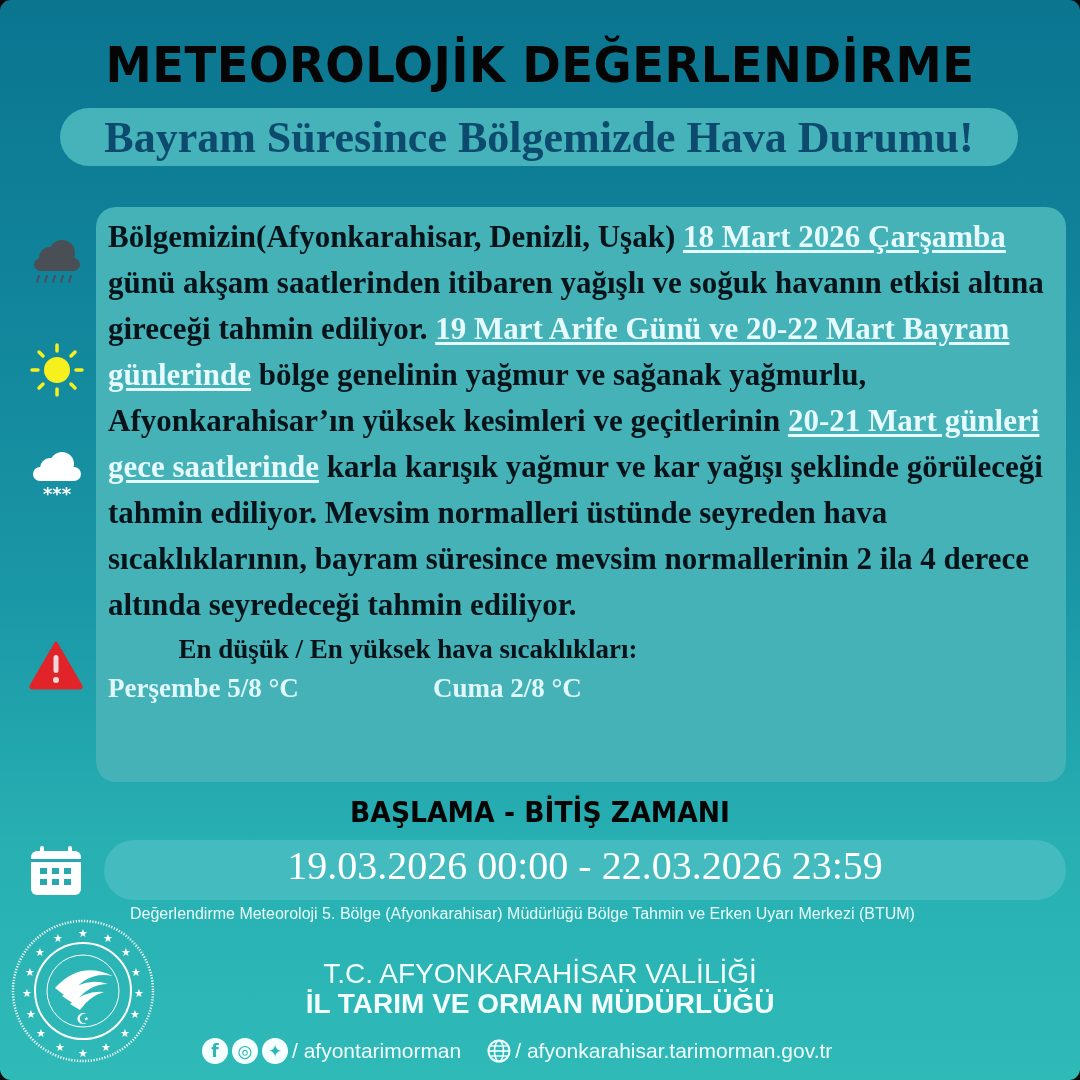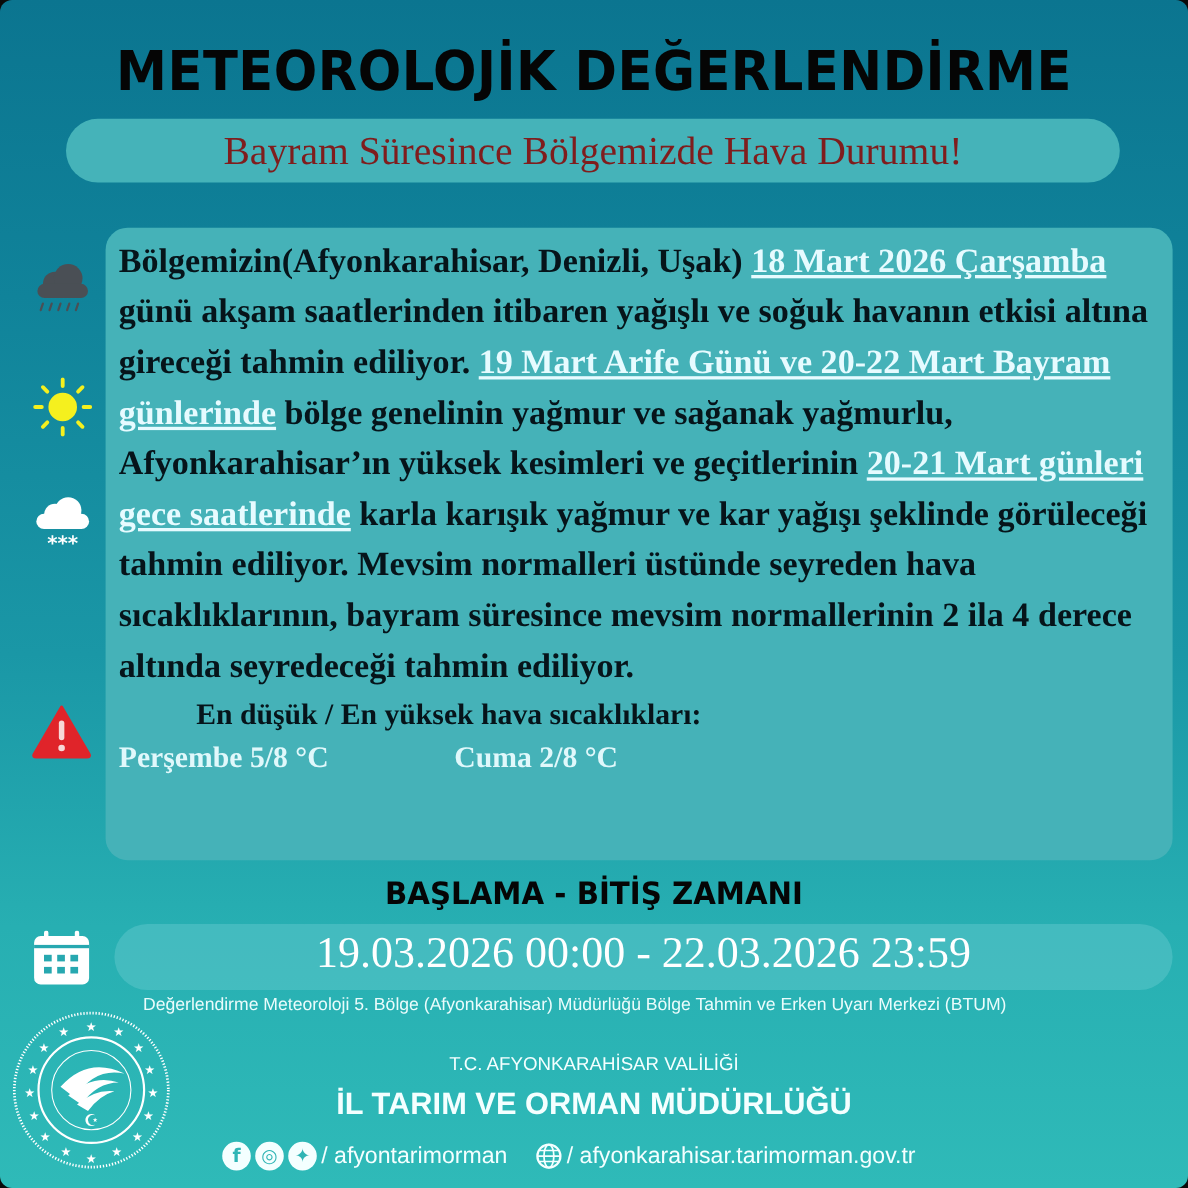--- a/index.html
+++ b/index.html
@@ -14,38 +14,38 @@
     position: absolute; left: 0; top: 36px; width: 1080px; text-align: center;
     font-family: "DejaVu Sans", sans-serif; font-weight: 900; font-size: 50px;
     color: #050505; letter-spacing: 0.5px; transform: scaleX(0.93);
   }
   .subtitle-pill {
     position: absolute; left: 60px; top: 108px; width: 958px; height: 58px;
     border-radius: 29px; background: #45b3b9;
     display: flex; align-items: center; justify-content: center;
   }
   .subtitle-pill span {
-    font-family: "Liberation Serif", serif; font-weight: normal; font-size: 36px; color: #7f1d1d;
+    font-family: "Liberation Serif", serif; font-weight: bold; font-size: 44px; color: #0c4a6e;
   }
   .content-box {
     position: absolute; left: 96px; top: 207px; width: 970px; height: 575px;
     border-radius: 20px; background: #45b2b8;
   }
   .para {
     position: absolute; left: 108px; top: 214px; width: 950px;
     font-family: "Liberation Serif", serif; font-weight: bold; font-size: 31px;
     line-height: 46px; color: #06141a;
   }
   .para .hl { color: #e6fbff; text-decoration: underline; text-underline-offset: 3px; }
   .temps {
     position: absolute; left: 108px; top: 630px; width: 600px;
     font-family: "Liberation Serif", serif; font-weight: bold; font-size: 27px; line-height: 39px;
   }
   .temps .head { color: #06141a; text-align: center; }
-  .temps .row { display: flex; color: #e0f8fb; }
+  .temps .row { display: flex; color: #e0f8fb; gap: 20px; }
   .temps .row .c1 { width: 305px; }
   .side-icon { position: absolute; }
   .window-title {
     position: absolute; left: 0; top: 796px; width: 1080px; text-align: center;
     font-family: "DejaVu Sans", sans-serif; font-weight: bold; font-size: 28px; color: #050505;
     transform: scaleX(0.95);
   }
   .time-pill {
     position: absolute; left: 104px; top: 840px; width: 962px; height: 60px;
     border-radius: 30px; background: rgba(120, 210, 214, 0.35);
@@ -53,21 +53,21 @@
   .time-range {
     position: absolute; left: 104px; top: 842px; width: 962px; text-align: center;
     font-family: "Liberation Serif", serif; font-weight: normal; font-size: 40px; color: #ffffff;
   }
   .source {
     position: absolute; left: 130px; top: 905px; width: 840px; text-align: left;
     font-family: "Liberation Sans", sans-serif; font-size: 16px; color: #eafcfc;
   }
   .org1 {
     position: absolute; left: 300px; top: 958px; width: 480px; text-align: center;
-    font-family: "Liberation Sans", sans-serif; font-size: 17px; color: #f4ffff;
+    font-family: "Liberation Sans", sans-serif; font-size: 28px; color: #f4ffff;
   }
   .org2 {
     position: absolute; left: 300px; top: 988px; width: 480px; text-align: center;
     font-family: "Liberation Sans", sans-serif; font-weight: bold; font-size: 28px; color: #f4ffff;
   }
   .social {
     position: absolute; left: 202px; top: 1036px; height: 30px; display: flex; align-items: center; gap: 4px;
     font-family: "Liberation Sans", sans-serif; font-size: 21px; color: #f4ffff;
   }
   .social .ico {

